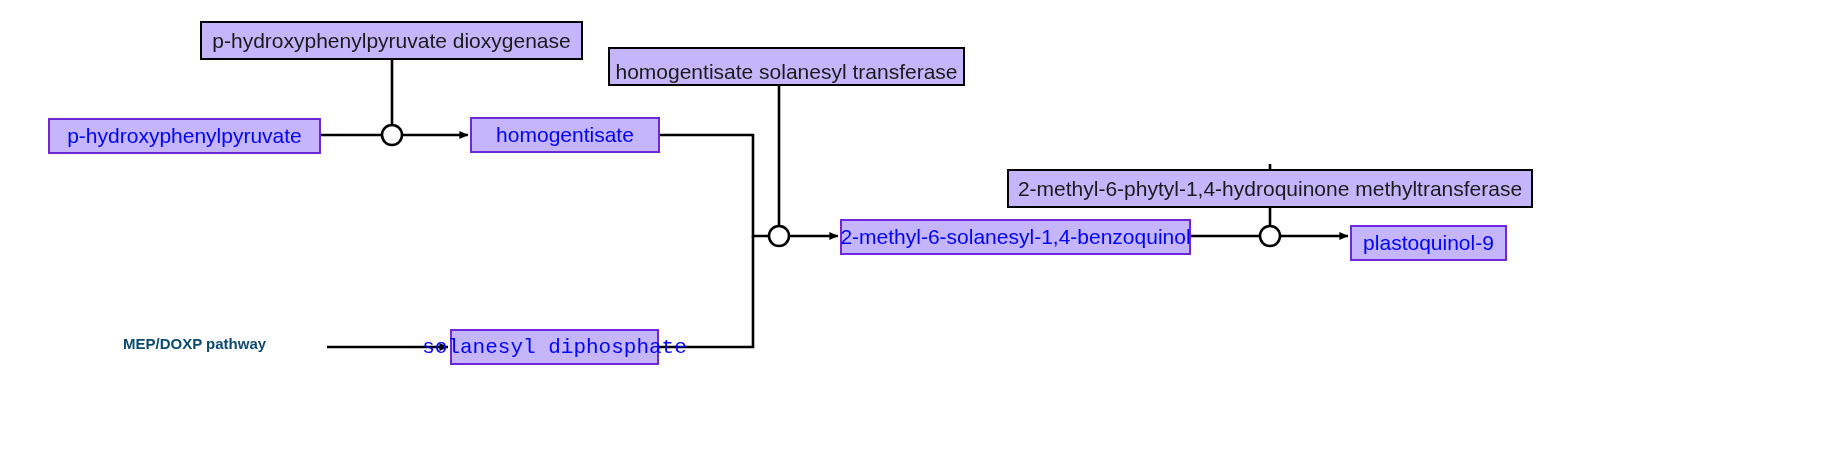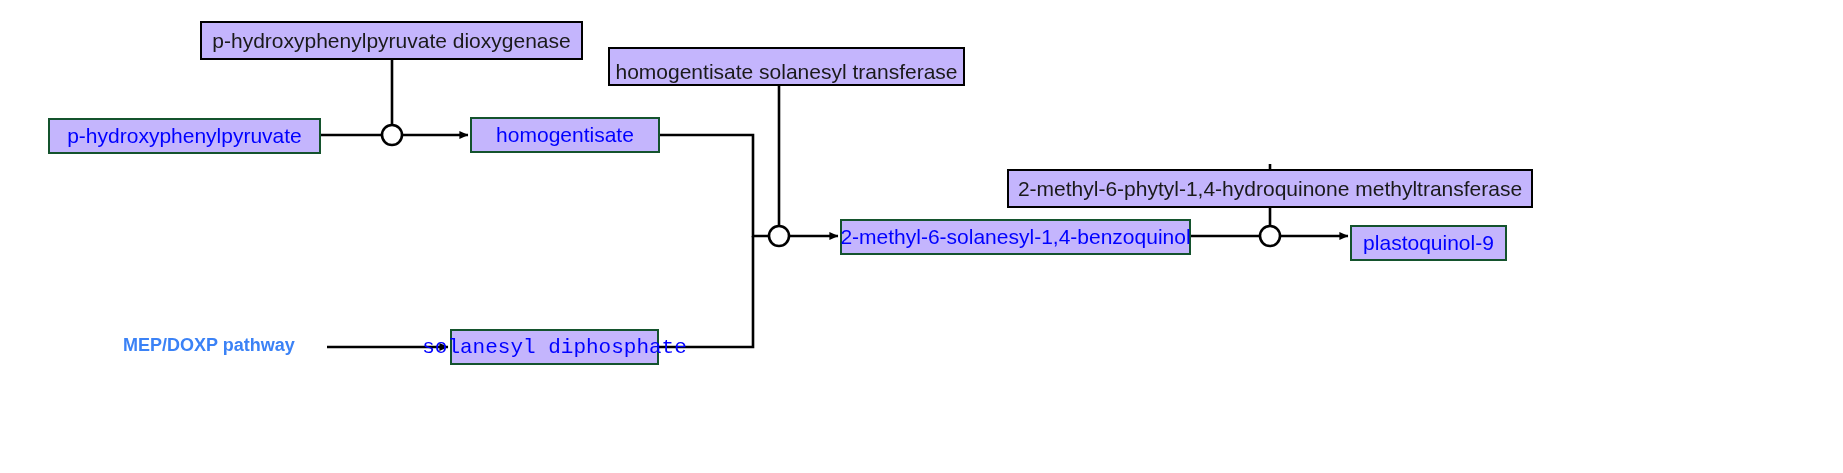--- a/index.html
+++ b/index.html
@@ -28,35 +28,35 @@
   .node {
     position: absolute;
     box-sizing: border-box;
     display: flex;
     align-items: center;
     justify-content: center;
     background: #c4b5fd;
     white-space: nowrap;
   }
   .metabolite {
-    border: 2px solid #14532d;
+    border: 2px solid #6d28d9;
     color: #0000ff;
     font-size: 21px;
     padding: 0 10px;
   }
   .enzyme {
     border: 2px solid #000000;
     color: #1a1a1a;
     font-size: 21px;
     padding: 0 12px;
   }
   .pathway-label {
     position: absolute;
-    color: #3b82f6;
-    font-size: 18px;
+    color: #0c4a6e;
+    font-size: 15px;
     font-weight: bold;
     white-space: nowrap;
     background: transparent;
   }
 </style>
 </head>
 <body>
 
 <div id="canvas">
 

